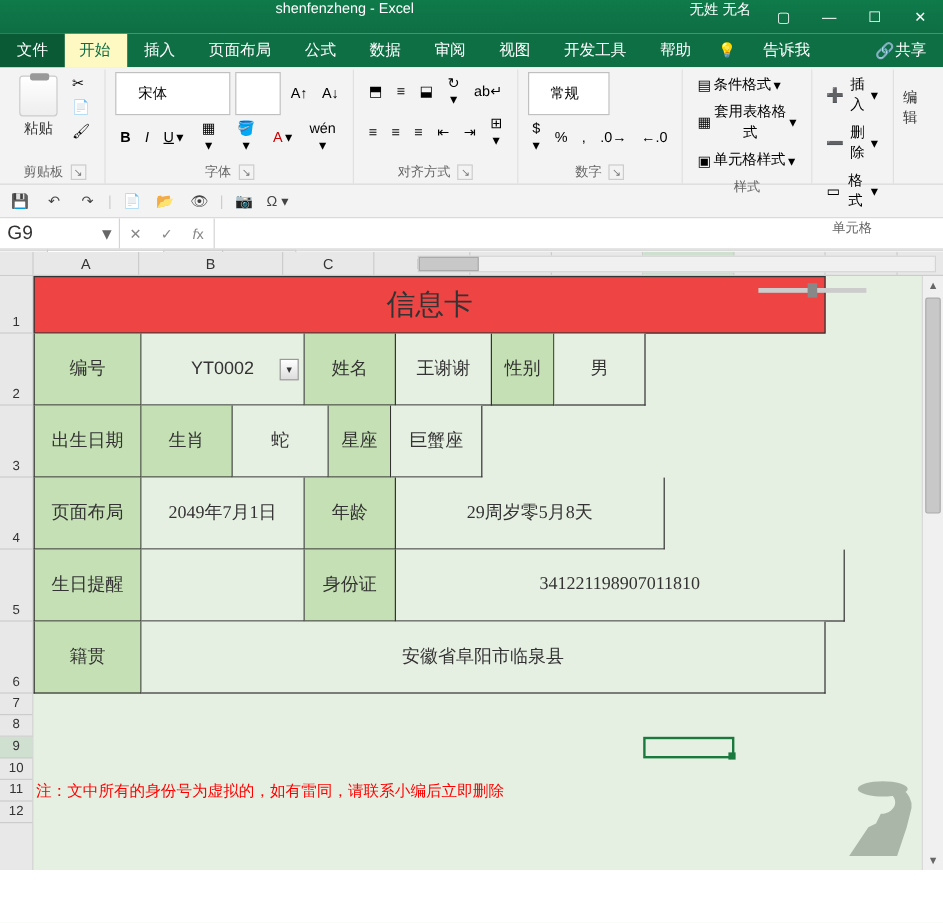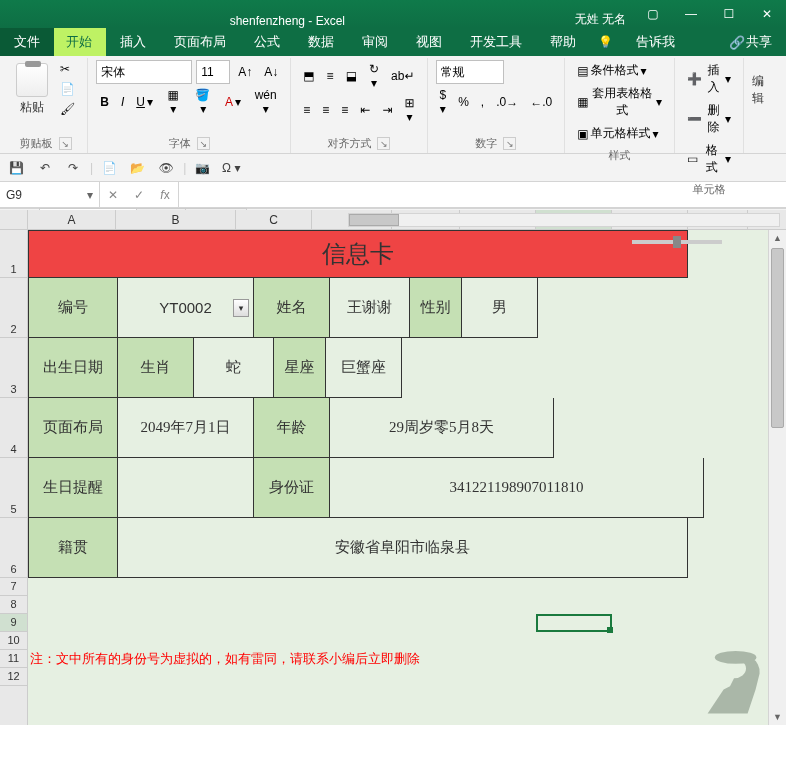--- a/index.html
+++ b/index.html
@@ -1,51 +1,51 @@
 <!DOCTYPE html>
 <html><head>
 <meta charset="utf-8">
 <style>
 * { box-sizing: border-box; margin: 0; padding: 0; font-family: "Microsoft YaHei", "SimSun", sans-serif; }
 body { background: #fff; width: 786px; height: 769px; overflow: hidden; font-size: 12px; color: #333; }
 
 
-.titlebar { background: linear-gradient(to bottom, #0f7a4a, #0e6e44); height: 28px; display: flex; align-items: flex-end; color: #fff; position: relative; }
+.titlebar { background: linear-gradient(to bottom, #0f7a4a, #0e6e44); height: 28px; display: flex; align-items: flex-start; color: #fff; position: relative; }
 .titlebar .doc { flex: 1; text-align: center; font-size: 12px; }
 .titlebar .user { margin-right: 8px; font-size: 12px; }
 .titlebar .winbtn { width: 38px; height: 28px; display: inline-flex; align-items: center; justify-content: center; color: #fff; }
 
 
 .ribbon-tabs { background: #0e6e44; height: 28px; display: flex; align-items: stretch; color: #fff; }
 .ribbon-tabs .tab { padding: 0 14px; display: flex; align-items: center; font-size: 13px; cursor: pointer; }
 .ribbon-tabs .tab.file { background: #0a5a36; }
-.ribbon-tabs .tab.active { background: #bef264; color: #0e6e44; padding-left: 12px; }
+.ribbon-tabs .tab.active { background: #fef9c3; color: #0e6e44; padding-left: 12px; }
 .ribbon-tabs .spacer { flex: 1; }
 .ribbon-tabs .iconbtn { width: 32px; display: flex; align-items: center; justify-content: center; }
 
 
 .ribbon { background: #f3f3f3; border-bottom: 1px solid #d4d4d4; height: 98px; display: flex; align-items: stretch; padding: 2px 4px 0 4px; }
 .group { border-right: 1px solid #e0e0e0; padding: 2px 8px; display: flex; flex-direction: column; justify-content: space-between; }
 .group-row { display: flex; align-items: center; gap: 4px; margin-bottom: 2px; }
 .group-label { font-size: 11px; color: #666; text-align: center; padding-top: 2px; display: flex; justify-content: center; align-items: center; gap: 6px; }
 .btn { background: transparent; border: 1px solid transparent; padding: 1px 3px; font-size: 12px; display: inline-flex; align-items: center; gap: 2px; cursor: pointer; border-radius: 2px; }
-.combo { border: 1px solid #c0c0c0; background: #fff; height: 24px; font-size: 12px; padding: 0 4px; }
+.combo { border: 1px solid #c0c0c0; background: #fff; height: 36px; font-size: 12px; padding: 0 18px; }
 .dlg-launch { font-size: 9px; color: #777; border: 1px solid #ccc; width: 13px; height: 13px; display: inline-flex; align-items: center; justify-content: center; }
 
 .paste-big { display: flex; flex-direction: column; align-items: center; padding: 2px 4px; }
 .paste-icon { width: 32px; height: 34px; background: linear-gradient(#fff,#eee); border: 1px solid #ccc; border-radius: 3px; position: relative; margin-bottom: 2px; }
 .paste-icon::before { content:""; position:absolute; top:-3px; left:8px; width:16px; height:6px; background:#999; border-radius:2px; }
 
 
 .qat { background: #f3f3f3; height: 28px; border-bottom: 1px solid #d4d4d4; display: flex; align-items: center; gap: 6px; padding: 0 6px; }
 .qat .qbtn { width: 22px; height: 22px; display: inline-flex; align-items: center; justify-content: center; color: #444; border-radius: 2px; }
 
 
 .fbar { height: 26px; border-bottom: 1px solid #d4d4d4; display: flex; align-items: stretch; background: #fff; }
-.namebox { width: 100px; border-right: 1px solid #d4d4d4; display: flex; align-items: center; padding: 0 6px; font-size: 12px; }
+.namebox { width: 100px; border-right: 1px solid #d4d4d4; display: flex; align-items: center; padding: 0 6px; font-size: 16px; }
 .namebox .dd { margin-left: auto; color: #666; }
 .fbar-btns { display: flex; align-items: center; border-right: 1px solid #d4d4d4; }
 .fbar-btns span { width: 26px; text-align: center; color: #888; }
 .formula-input { flex: 1; padding: 0 6px; display: flex; align-items: center; }
 
 
 .sheet-wrap { position: absolute; top: 210px; left: 0; right: 0; bottom: 44px; display: flex; flex-direction: column; background: #fff; }
 .colhdr { display: flex; height: 20px; background: #e8e8e8; border-bottom: 1px solid #ccc; font-size: 12px; color: #333; }
 .colhdr div { border-right: 1px solid #ccc; display: flex; align-items: center; justify-content: center; }
 .corner { width: 28px; background: #e8e8e8; }

